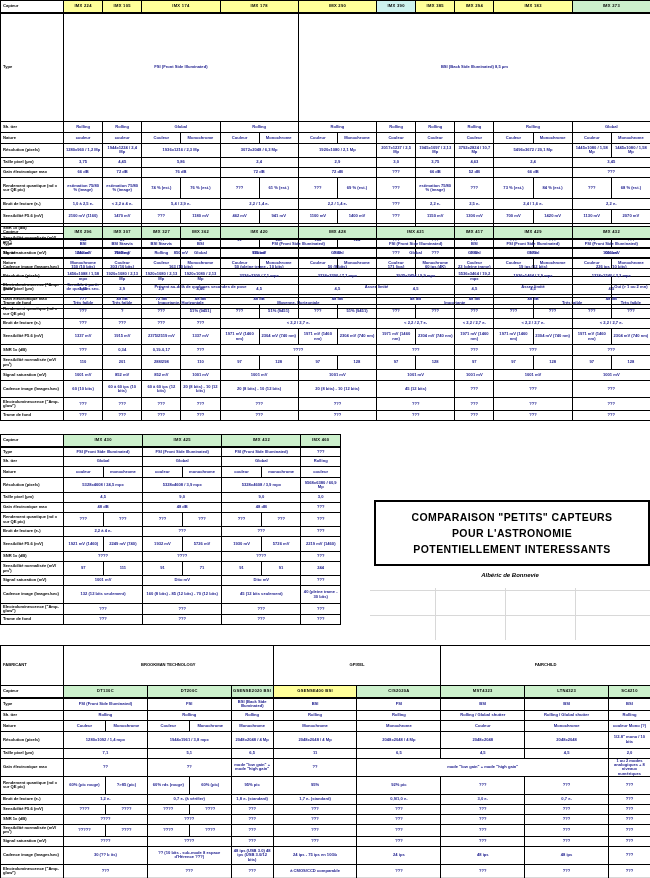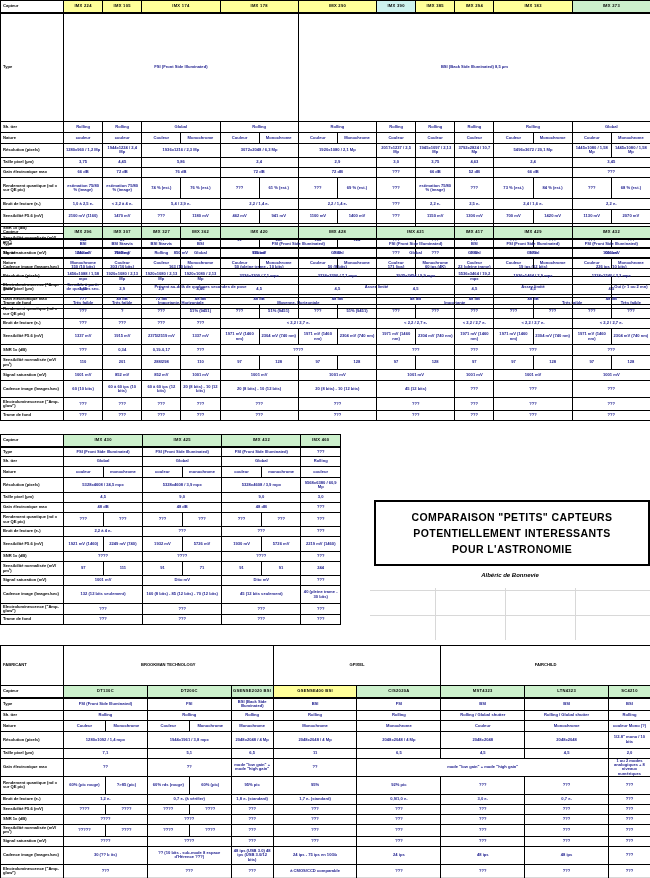--- a/index.html
+++ b/index.html
@@ -719,22 +719,22 @@
             <td colspan="2">???</td>
             <td colspan="1">???</td>
           </tr>
         </tbody>
       </table>
   </div>
 
   <div class="titlebox" style="left:374px;top:500px;width:272px;height:62px;">
     <div>
       <div>COMPARAISON "PETITS" CAPTEURS</div>
+      <div>POUR L'ASTRONOMIE</div>
       <div>POTENTIELLEMENT INTERESSANTS</div>
-      <div>POUR L'ASTRONOMIE</div>
     </div>
   </div>
   <div class="author" style="left:374px;top:572px;width:272px;">Albéric de Bonnevie</div>
 
   <div class="tblwrap" style="top:645px;left:0px;width:650px;">
     <table class="grid" id="t4">
         <colgroup>
           <col style="width: 63px;">
           <col style="width: 41.9286px;">
           <col style="width: 41.9286px;">

